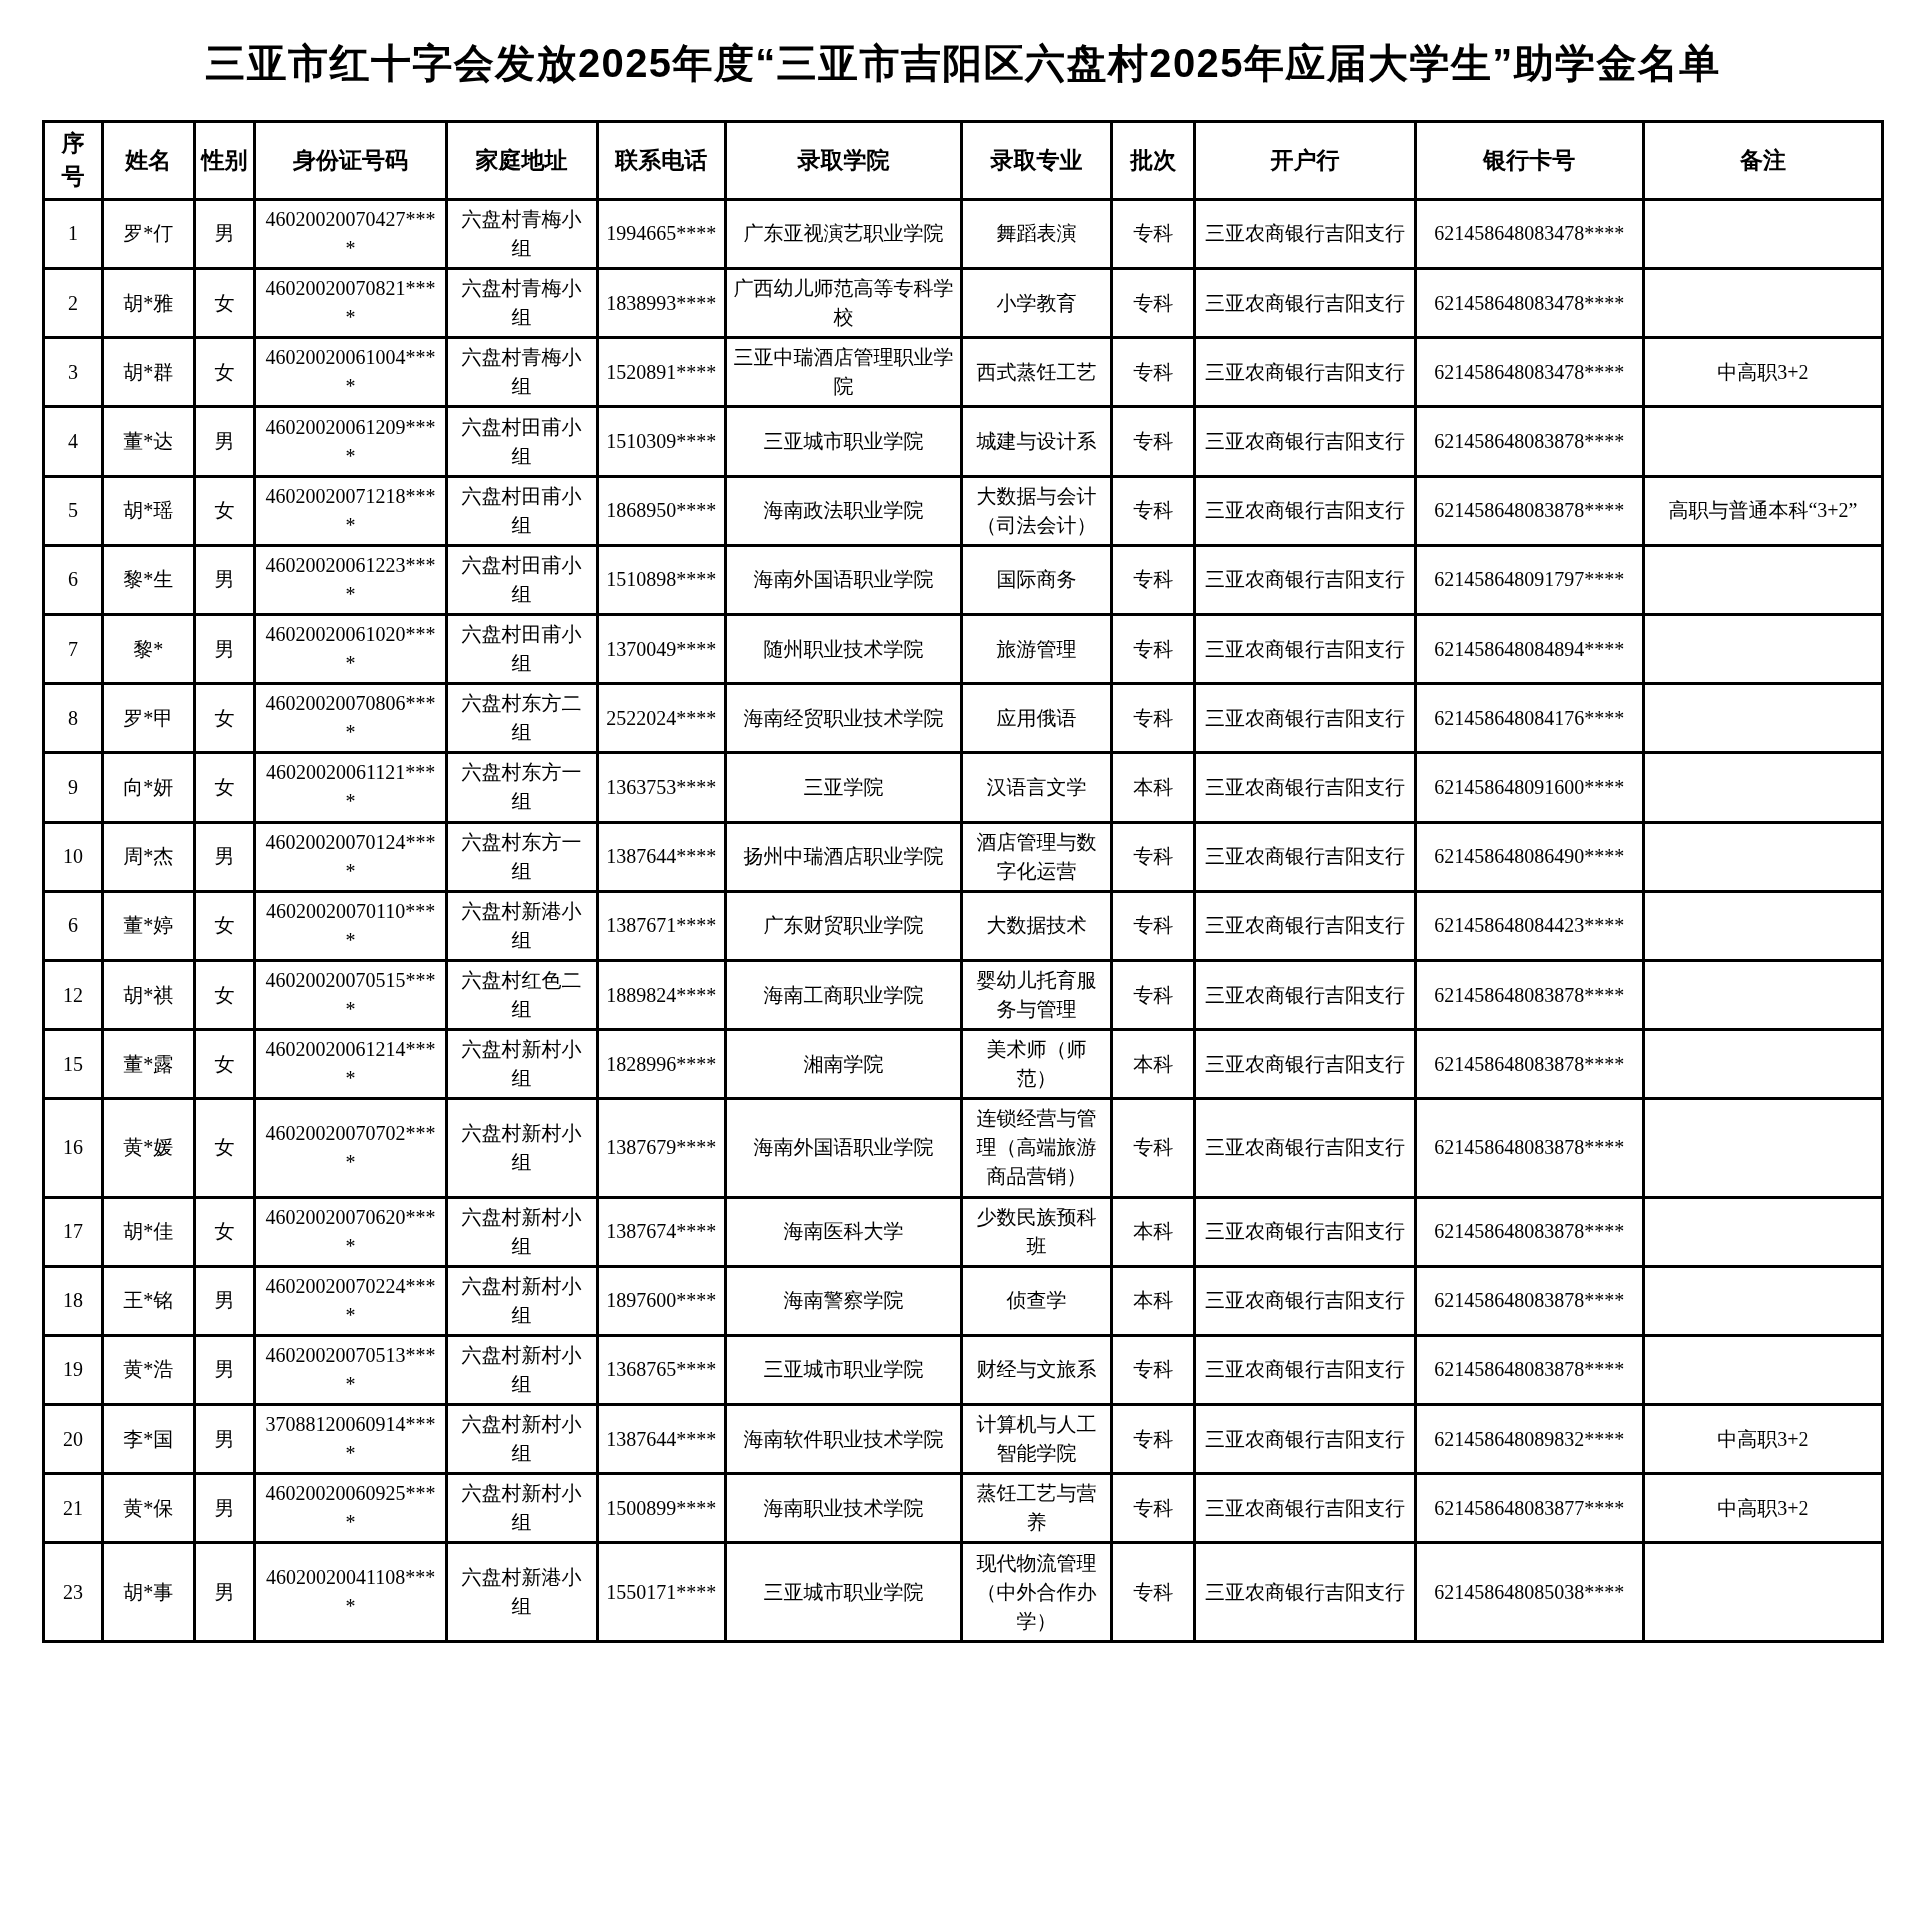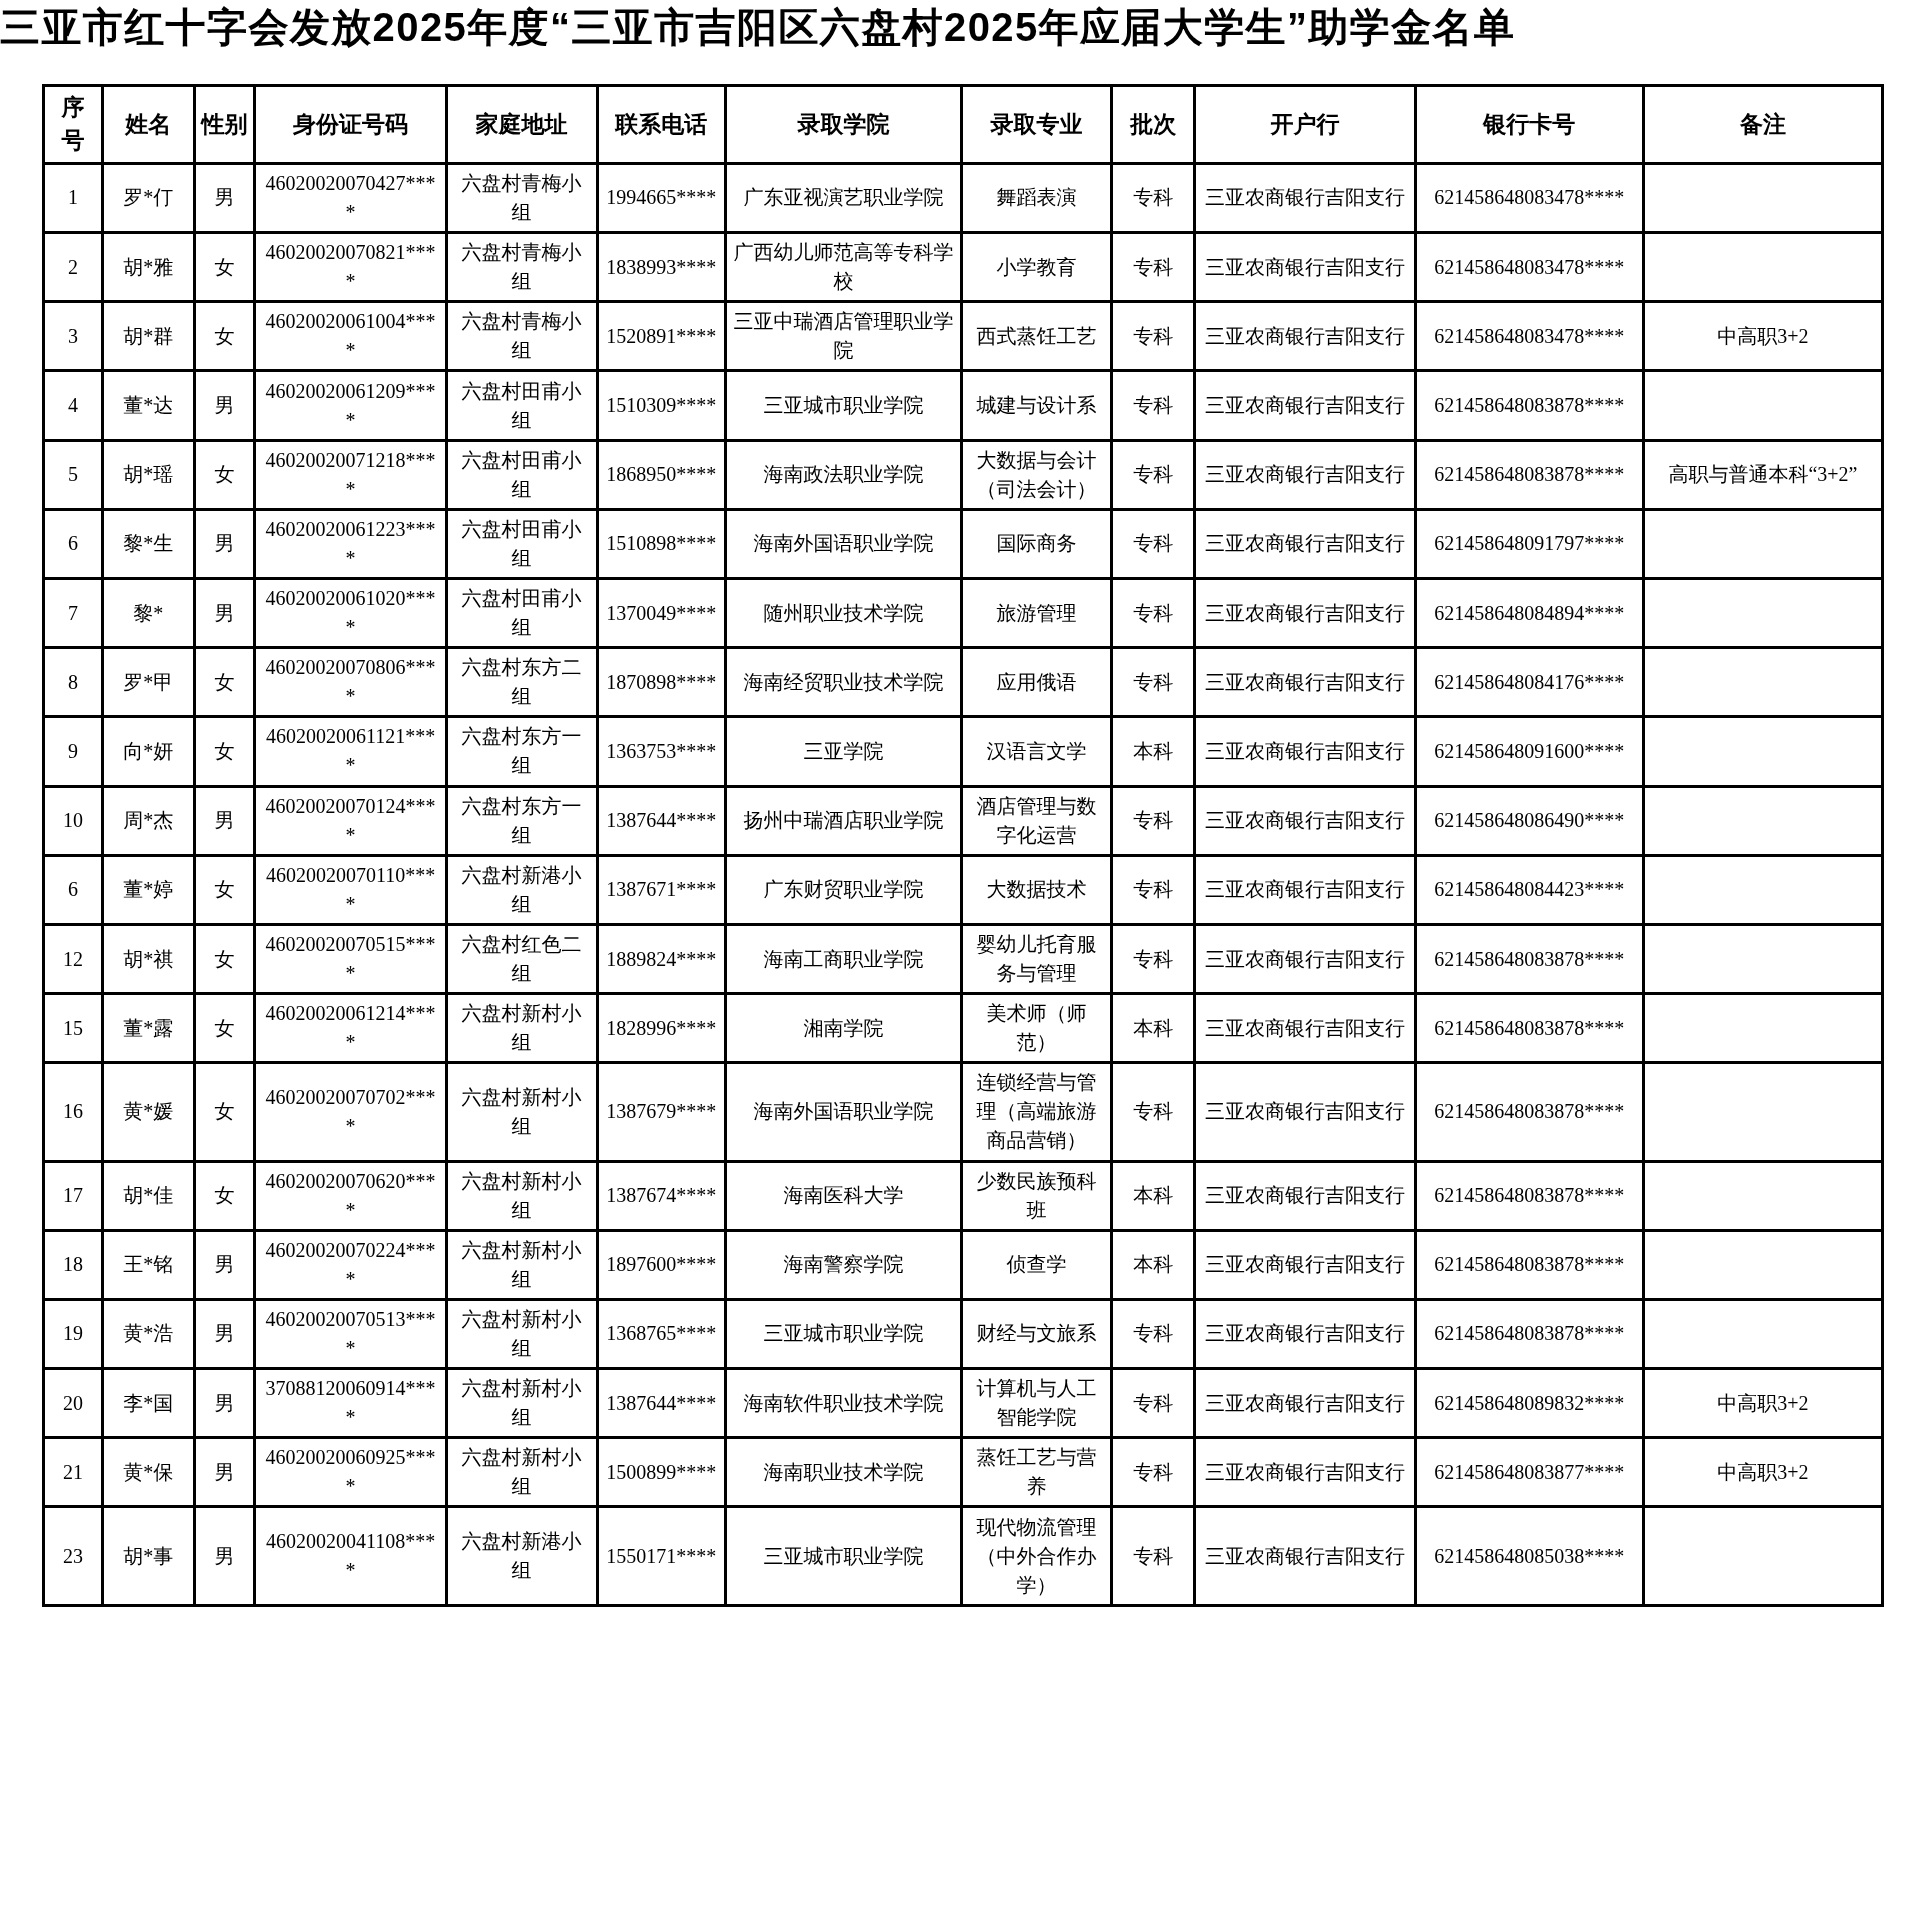--- a/index.html
+++ b/index.html
@@ -7,21 +7,22 @@
     padding: 0;
     background: #ffffff;
   }
   body {
     width: 1926px;
     height: 1910px;
     font-family: "Liberation Serif", serif;
     color: #000;
   }
   .page-title {
-    text-align: left;
+    padding-top: 36px;
+    text-align: center;
     font-family: "Liberation Sans", sans-serif;
     font-weight: 700;
     font-size: 40px;
     letter-spacing: 1.4px;
     color: #000;
   }
   table.roster {
     table-layout: fixed;
     border-collapse: collapse;
     width: 1842px;
@@ -179,21 +180,21 @@
         <td>三亚农商银行吉阳支行</td>
         <td>621458648084894****</td>
         <td></td>
       </tr>
       <tr>
         <td>8</td>
         <td>罗*甲</td>
         <td>女</td>
         <td>46020020070806****</td>
         <td>六盘村东方二组</td>
-        <td>1870898****</td>
+        <td>2522024****</td>
         <td>海南经贸职业技术学院</td>
         <td>应用俄语</td>
         <td>专科</td>
         <td>三亚农商银行吉阳支行</td>
         <td>621458648084176****</td>
         <td></td>
       </tr>
       <tr>
         <td>9</td>
         <td>向*妍</td>

